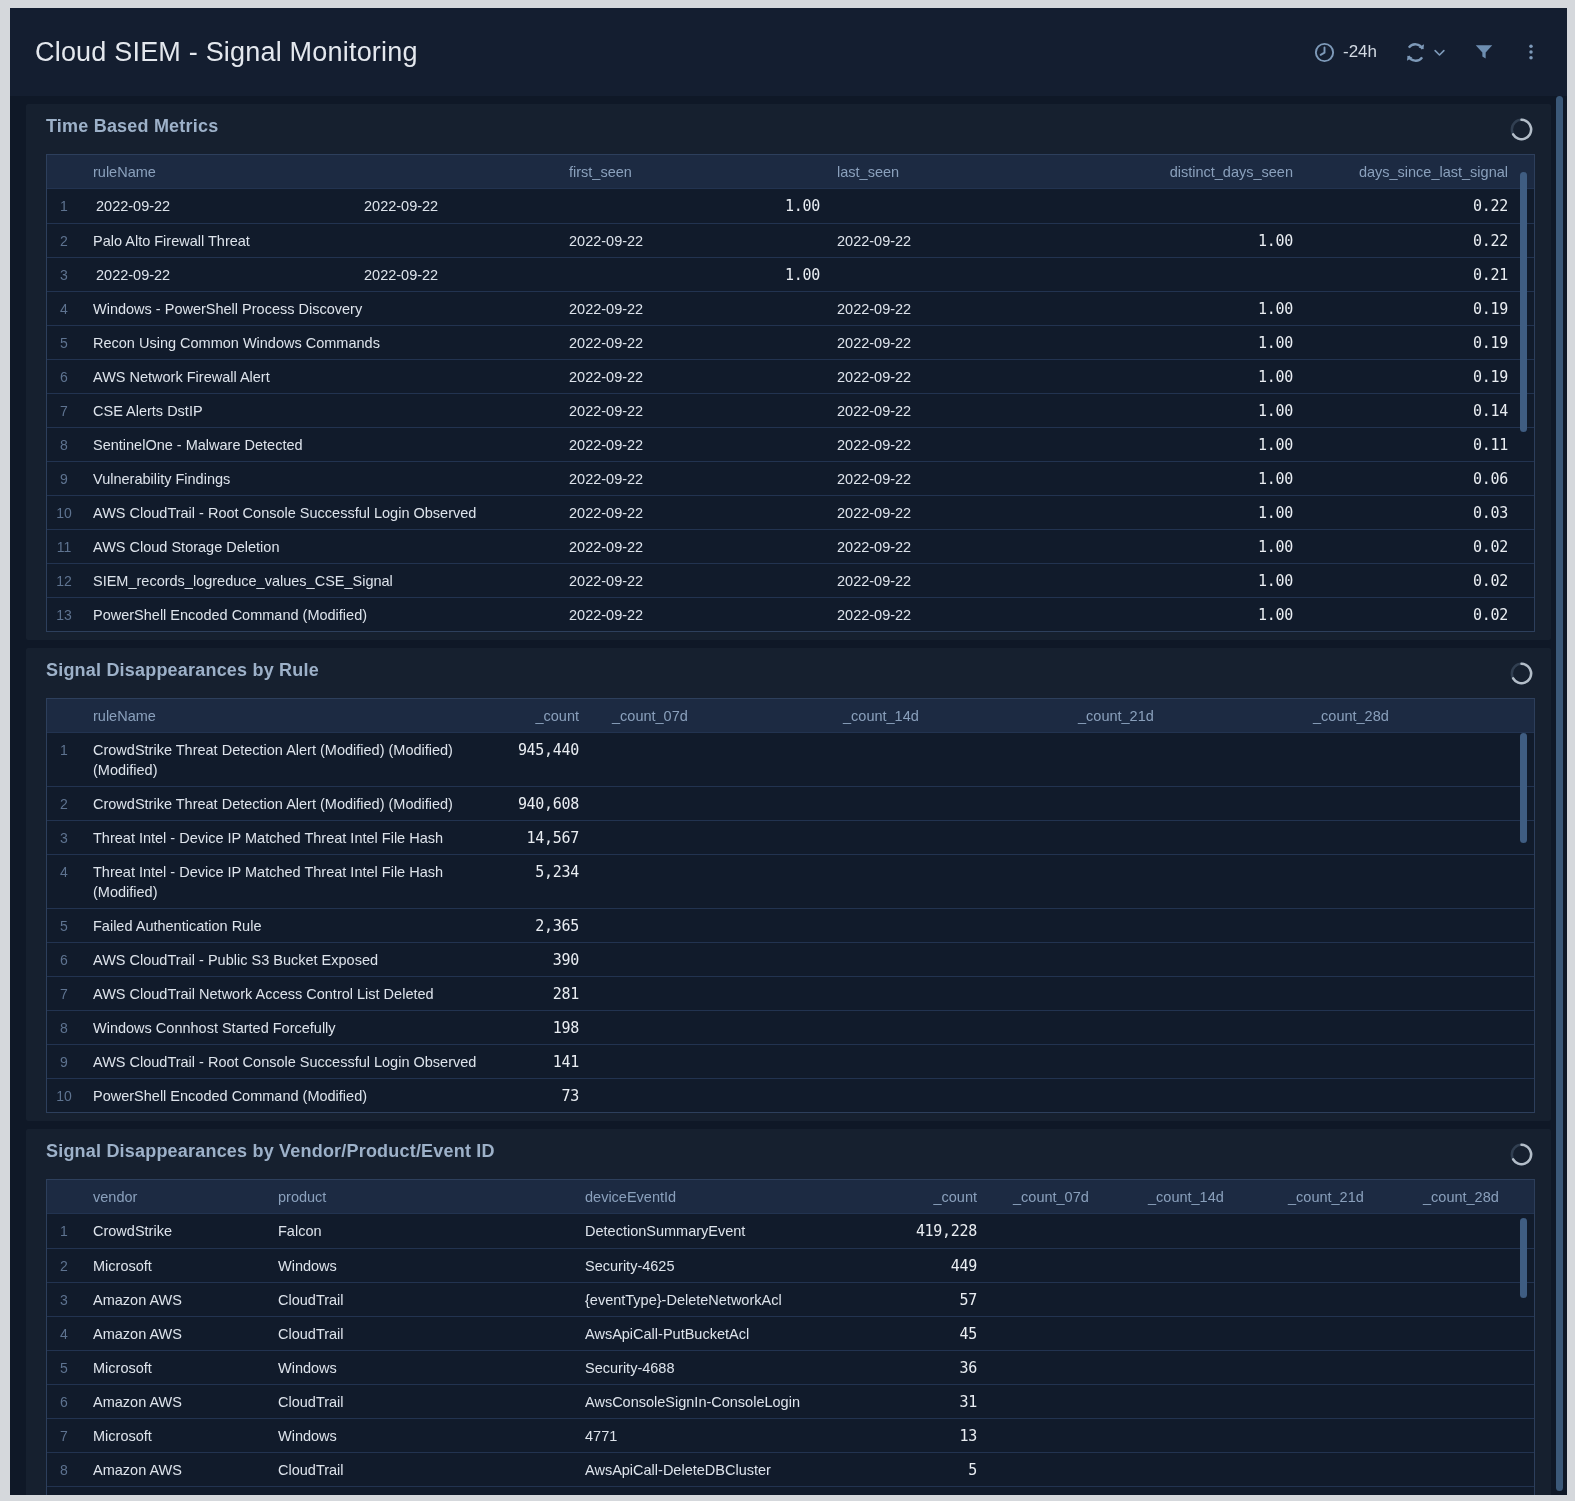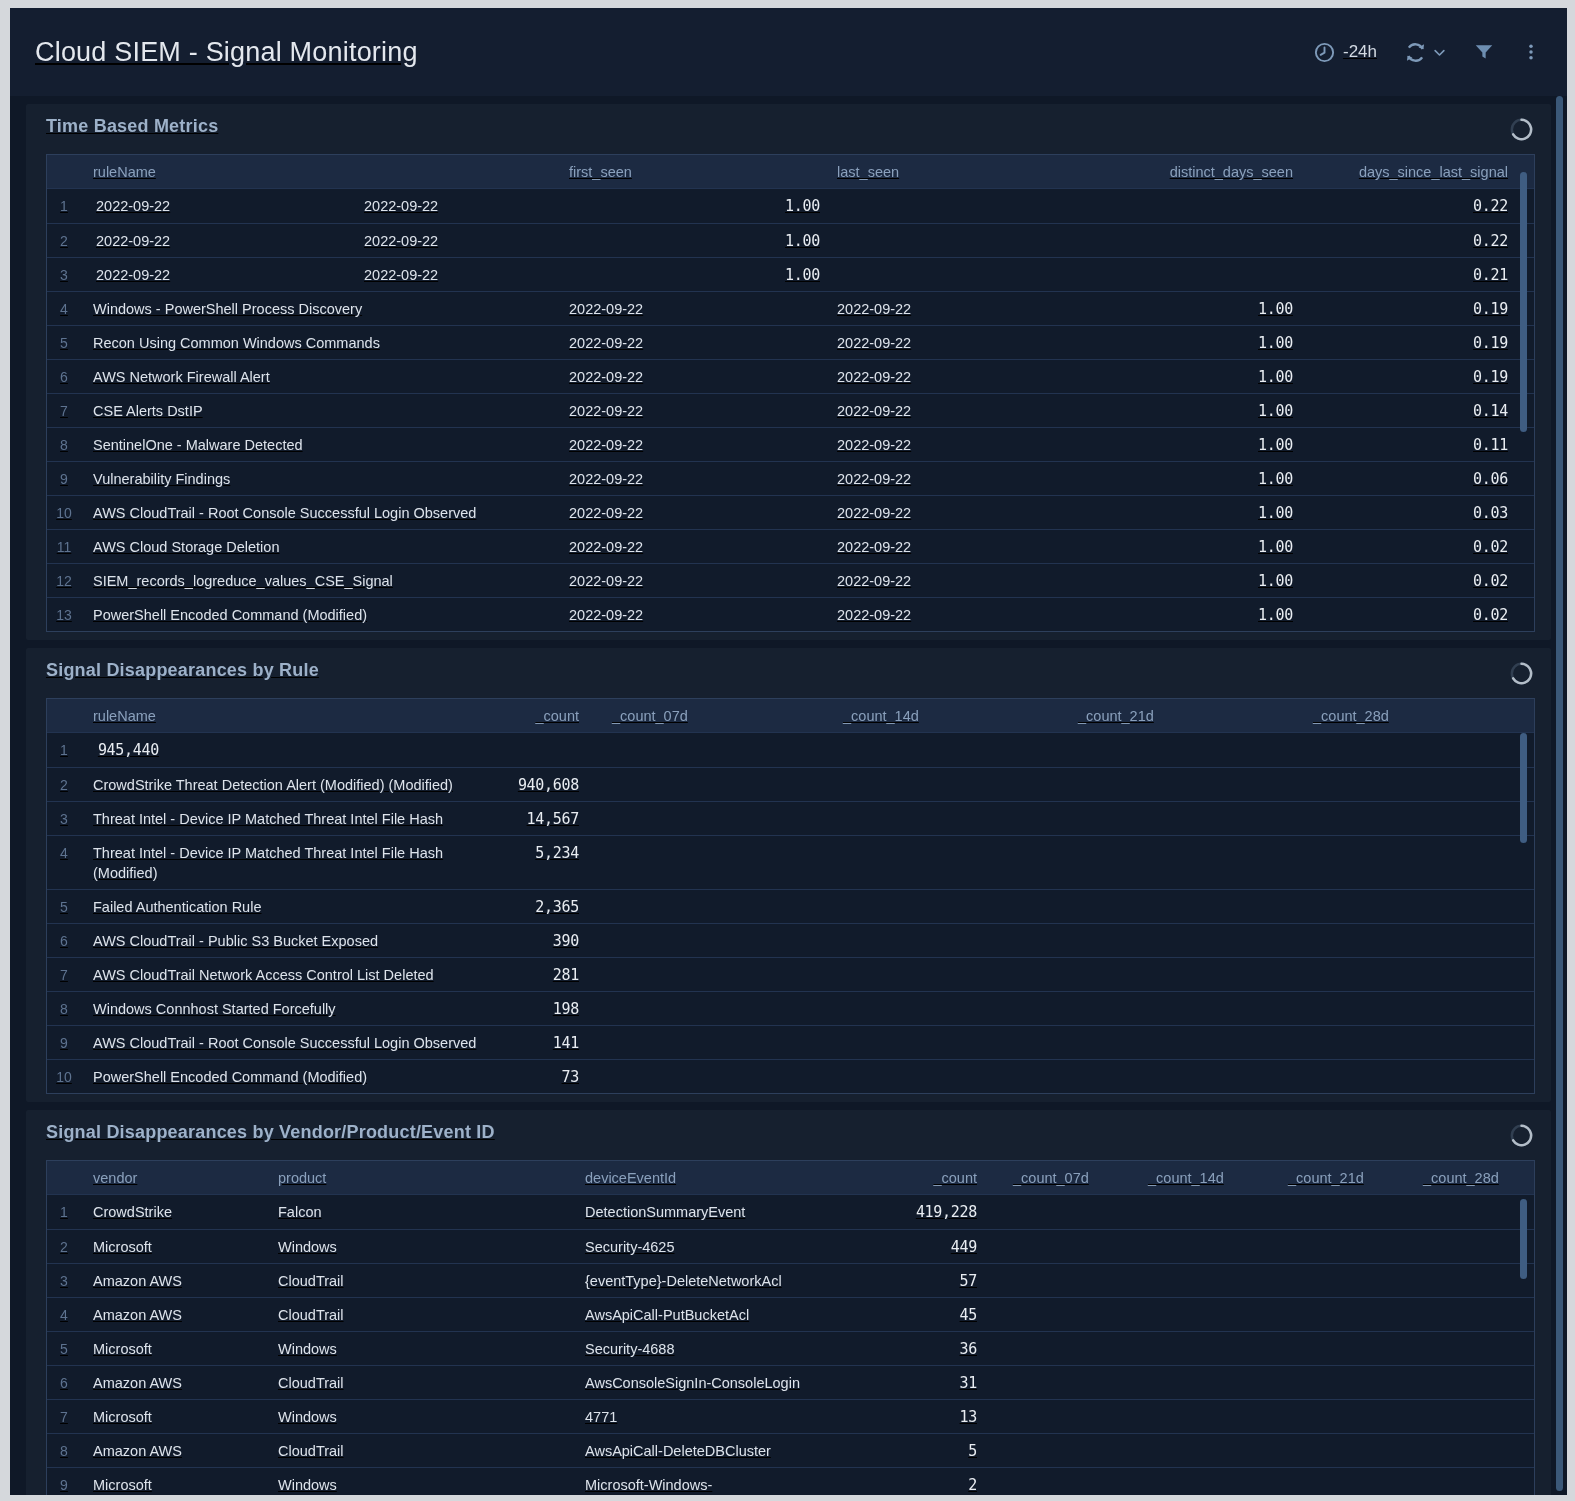--- a/index.html
+++ b/index.html
@@ -7,21 +7,20 @@
   body {
     background: #d5d8dc;
     padding: 8px 8px 6px 10px;
     font-family: "Liberation Sans", sans-serif;
   }
   .app {
     width: 1557px; height: 1487px;
     background: #0f1827;
     overflow: hidden;
     position: relative;
-    text-decoration: underline;
   }
   
   .topbar {
     height: 88px;
     background: #141e30;
     display: flex; align-items: center; justify-content: space-between;
     padding: 0 26px 0 25px;
   }
   .page-title {
     font-size: 27px; font-weight: 400; color: #e4e8ee; letter-spacing: .2px;
@@ -184,20 +183,21 @@
             <div class="tr">
               <div class="td num">1</div>
               <div class="td t1c2">2022-09-22</div>
               <div class="td t1c3">2022-09-22</div>
               <div class="td t1c4 mono ra">1.00</div>
               <div class="td t1c5 mono ra">0.22</div>
             </div>
 
             <div class="tr">
               <div class="td num">2</div>
+              <div class="td t1c1">Palo Alto Firewall Threat</div>
               <div class="td t1c2">2022-09-22</div>
               <div class="td t1c3">2022-09-22</div>
               <div class="td t1c4 mono ra">1.00</div>
               <div class="td t1c5 mono ra">0.22</div>
             </div>
 
             <div class="tr">
               <div class="td num">3</div>
               <div class="td t1c2">2022-09-22</div>
               <div class="td t1c3">2022-09-22</div>
@@ -316,20 +316,21 @@
           <div class="th t2c2 div ra">_count</div>
           <div class="th t2c3 div">_count_07d</div>
           <div class="th t2c4 div">_count_14d</div>
           <div class="th t2c5 div">_count_21d</div>
           <div class="th t2c6 div">_count_28d</div>
         </div>
         <div class="tbody">
 
             <div class="tr">
               <div class="td num">1</div>
+              <div class="td t2c1">CrowdStrike Threat Detection Alert (Modified) (Modified) (Modified)</div>
               <div class="td t2c2 mono ra">945,440</div>
               <div class="td t2c3 mono"></div>
               <div class="td t2c4 mono"></div>
               <div class="td t2c5 mono"></div>
               <div class="td t2c6 mono"></div>
             </div>
 
             <div class="tr">
               <div class="td num">2</div>
               <div class="td t2c1">CrowdStrike Threat Detection Alert (Modified) (Modified)</div>

